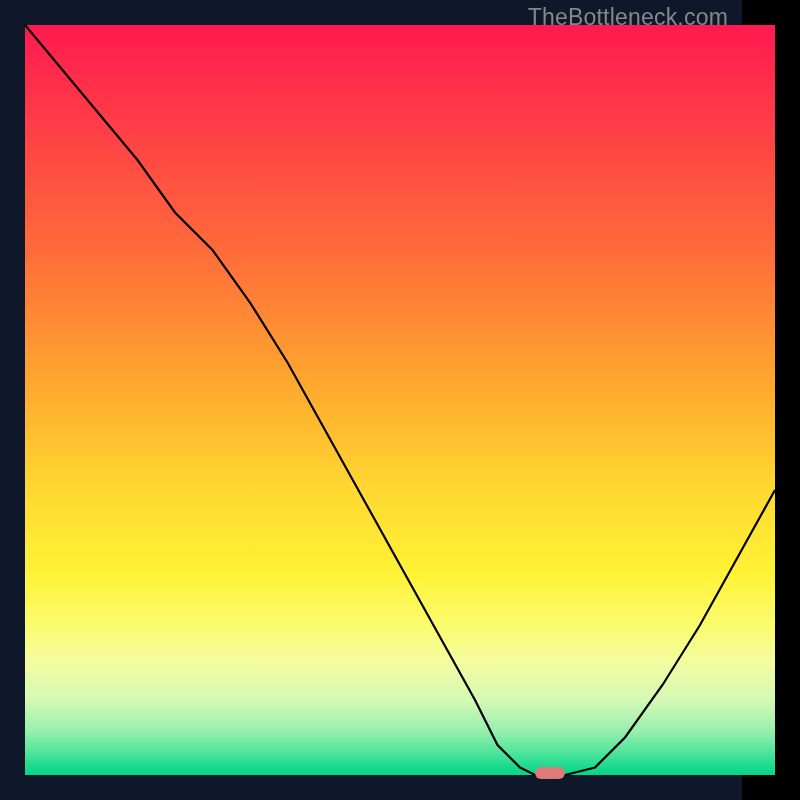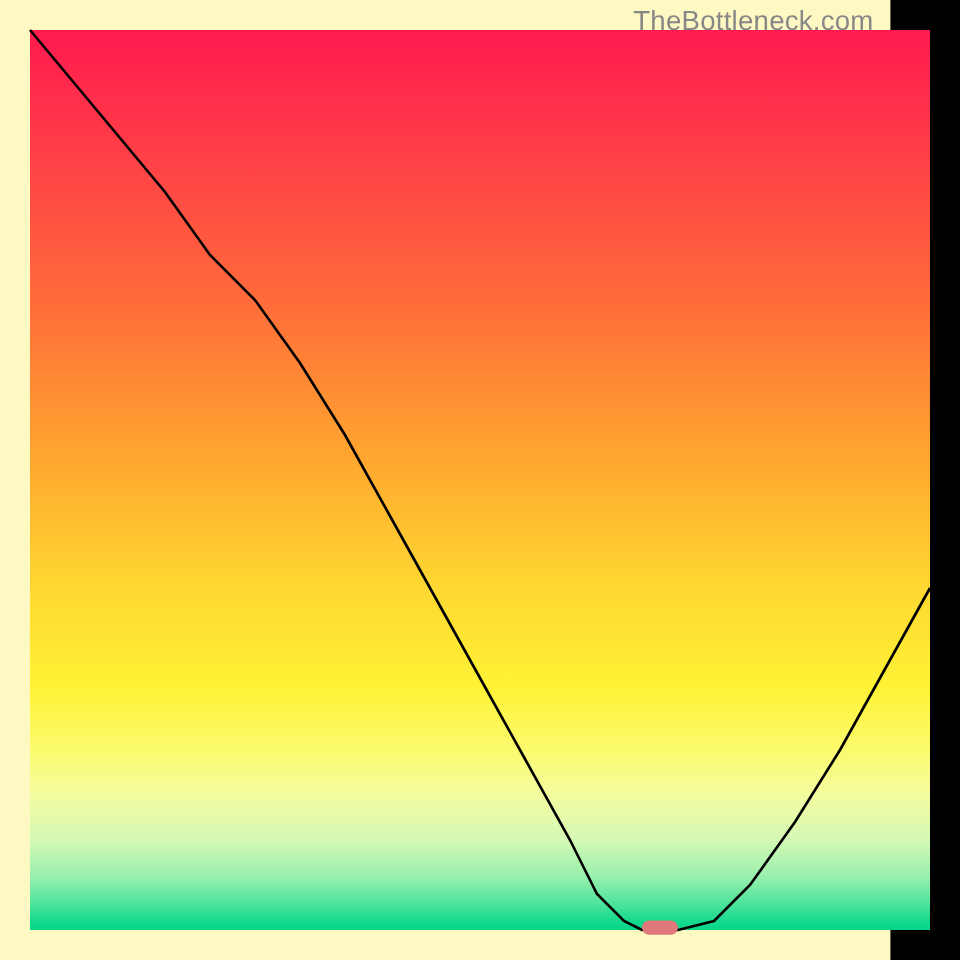--- a/index.html
+++ b/index.html
@@ -6,21 +6,21 @@
     margin: 0;
     padding: 0;
     width: 800px;
     height: 800px;
     background: #000;
     overflow: hidden;
   }
   .outer {
     width: 742px;
     height: 800px;
-    background: #fef9c3;
+    background: #0f172a;
     position: relative;
   }
   .watermark {
     position: absolute;
     top: 4px;
     right: 14px;
     font-family: Arial, Helvetica, sans-serif;
     font-size: 23px;
     color: #878787;
     font-weight: 400;

